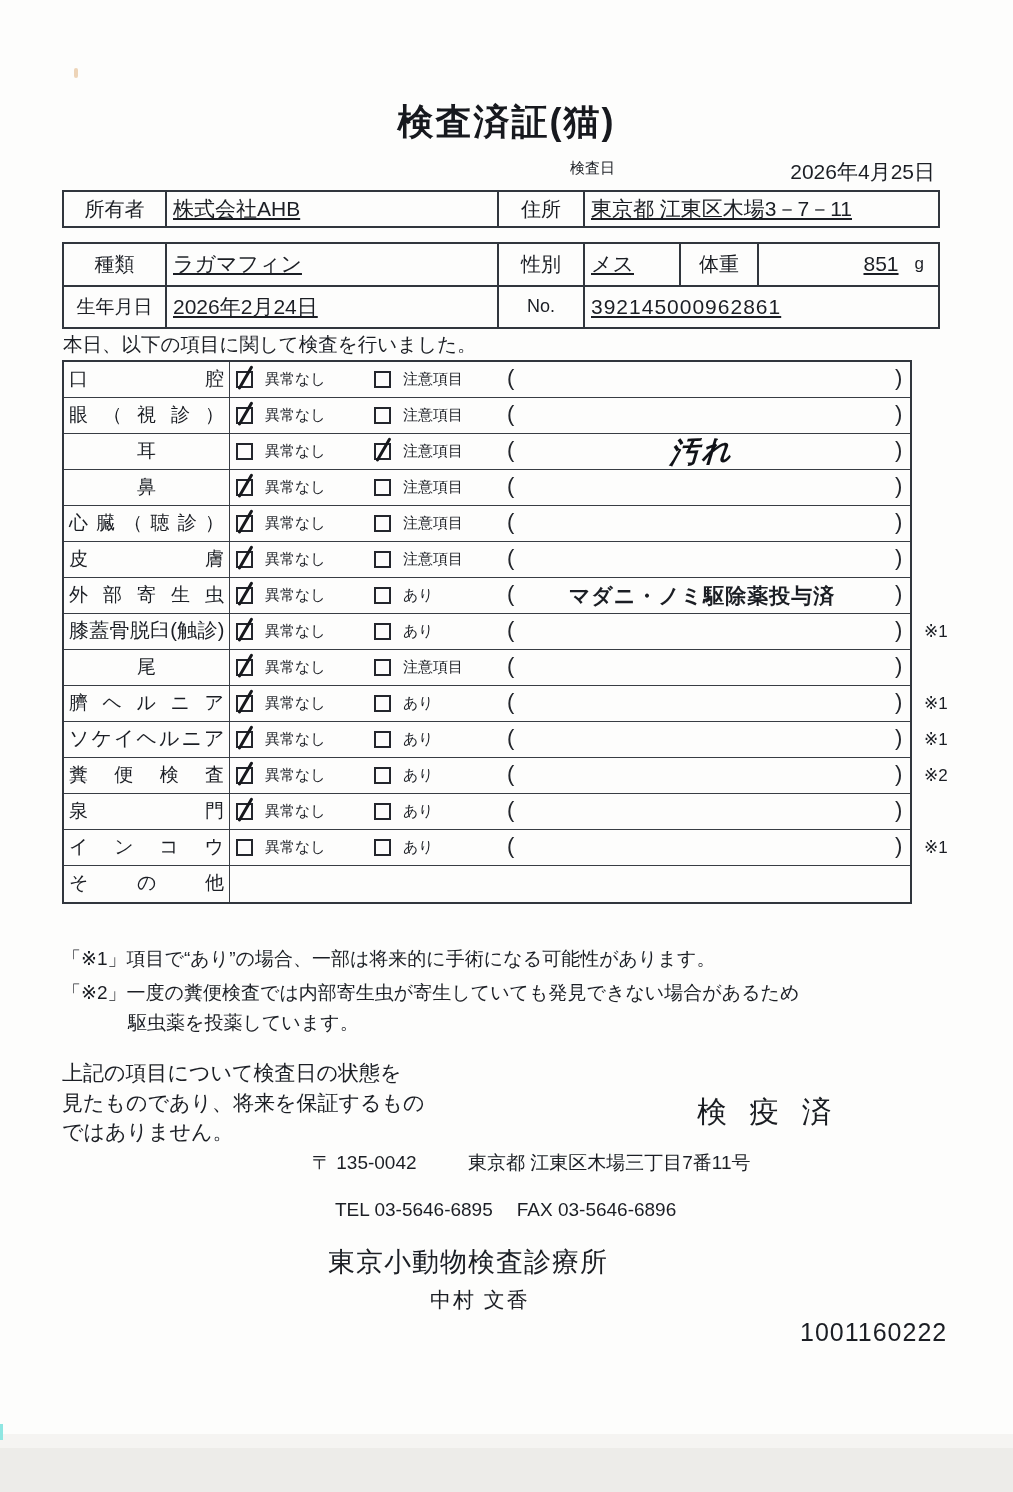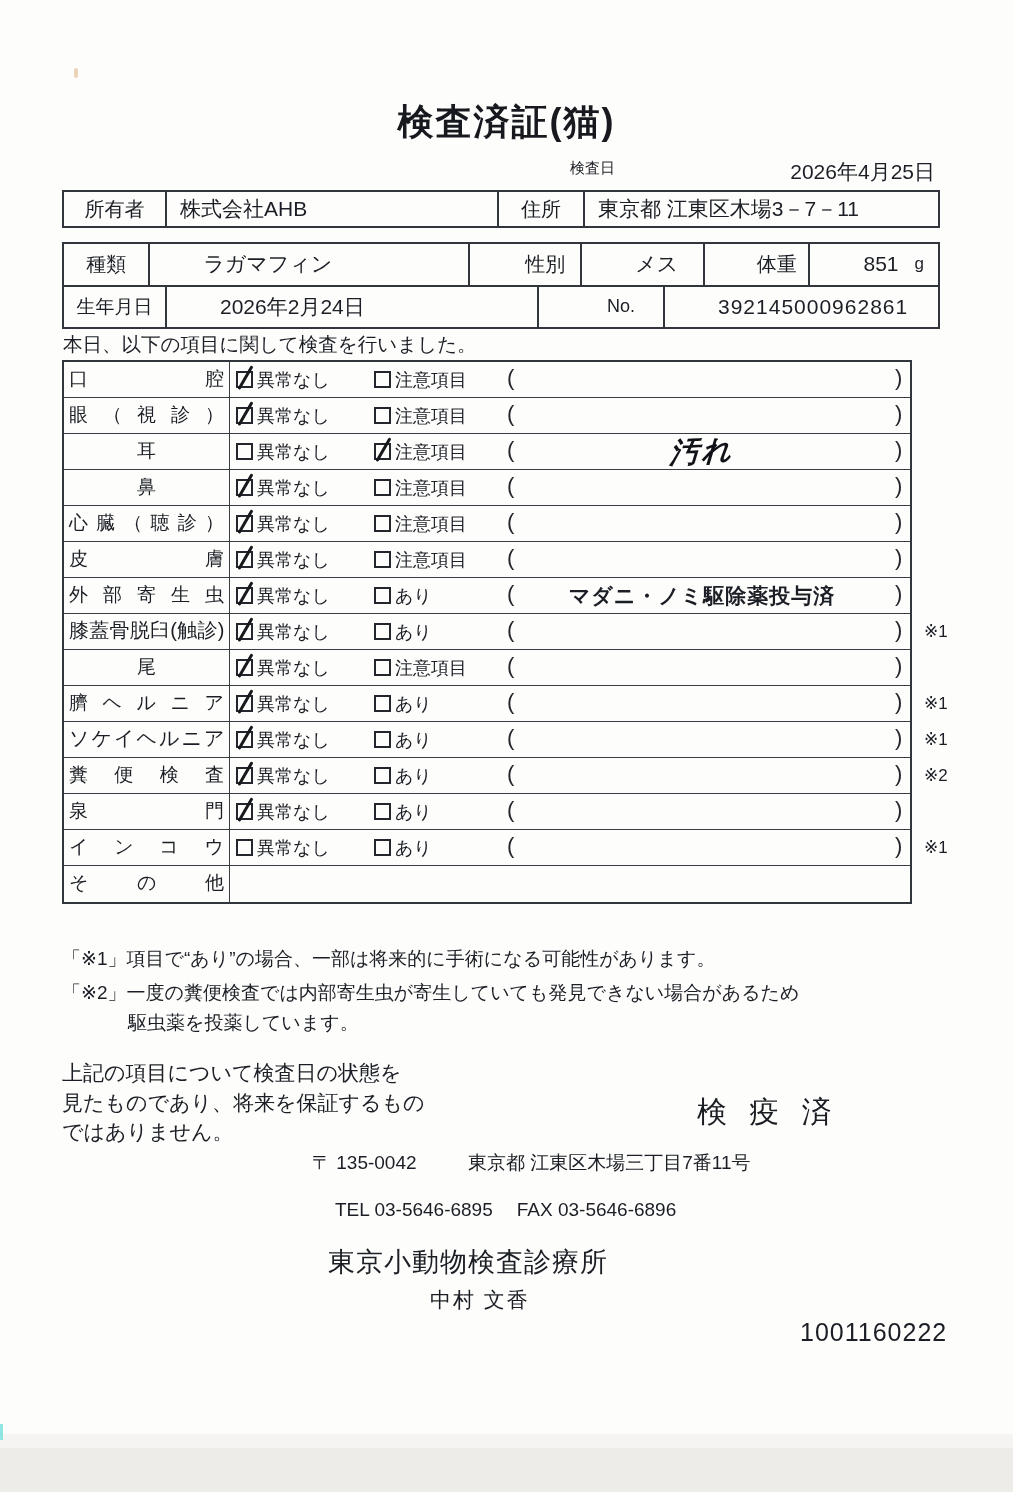--- a/index.html
+++ b/index.html
@@ -18,25 +18,25 @@
   .scan-speck{position:absolute;left:74px;top:68px;width:4px;height:10px;background:#e8c9a6;border-radius:2px;opacity:.8;}
   .scan-tick{position:absolute;left:0;top:1424px;width:3px;height:16px;background:#8fe6e2;}
 
   .abs{position:absolute;}
   #title{top:98px;left:0;width:100%;text-align:center;font-size:36px;font-weight:600;letter-spacing:2px;color:#17191e;}
   #insp-date-label{top:159px;left:570px;font-size:15px;font-weight:500;}
   #insp-date-value{top:158px;right:78px;font-size:21px;}
 
   .frame{border:2px solid #31363d;box-sizing:border-box;background:transparent;}
   .cellL{border-right:2px solid #31363d;box-sizing:border-box;display:flex;align-items:center;justify-content:center;font-size:20px;}
-  .cellV{box-sizing:border-box;display:flex;align-items:center;padding-left:13px;font-size:21px;}
+  .cellV{box-sizing:border-box;display:flex;align-items:center;padding-left:6px;font-size:21px;text-decoration:underline;}
 
   #owner-table{top:190px;left:62px;width:878px;height:38px;display:flex;}
   #info-table{top:242px;left:62px;width:878px;height:87px;display:flex;flex-direction:column;}
-  #info-table .trow{display:flex;flex:1;box-sizing:border-box;gap:40px;}
+  #info-table .trow{display:flex;flex:1;box-sizing:border-box;}
   #info-table .trow.first{border-bottom:2px solid #31363d;}
   .w103{width:103px;} .w332{width:332px;} .w86{width:86px;} .w96{width:96px;} .w78{width:78px;}
   .grow{flex:1;}
   #weight-cell{justify-content:flex-end;padding-right:14px;gap:16px;}
   #weight-cell .unit{font-size:17px;}
   #no-value{letter-spacing:1px;}
 
   #intro{top:331px;left:63px;font-size:19.5px;font-weight:500;}
 
   
@@ -44,21 +44,21 @@
   .row{position:relative;display:flex;height:36px;box-sizing:border-box;border-bottom:1.8px solid #383d44;}
   .row:last-child{border-bottom:none;}
   .cell-label{
     width:166px;box-sizing:border-box;border-right:1.8px solid #383d44;
     font-size:19px;line-height:33px;padding:0 5px;
     text-align:justify;text-align-last:justify;overflow:hidden;white-space:nowrap;
   }
   .cell-label.single{text-align:center;text-align-last:center;}
   .cell-label.long{font-size:20px;letter-spacing:-.5px;}
   .cell-content{position:relative;flex:1;}
-  .opt{position:absolute;top:0;height:100%;display:flex;align-items:center;gap:4px;font-size:18px;}
+  .opt{position:absolute;top:0;height:100%;display:flex;align-items:center;gap:12px;font-size:15px;}
   .opt1{left:6px;} .opt2{left:144px;}
   .cb{position:relative;display:inline-block;width:13px;height:13px;border:2px solid #23262c;box-sizing:content-box;}
   .cb.checked::after{
     content:"";position:absolute;width:2.6px;height:27px;background:#16181c;
     left:6px;top:-9px;transform:rotate(30deg);border-radius:2px;
   }
   .paren{position:absolute;top:3px;font-size:22px;color:#23262c;}
   .paren.open{left:277px;} .paren.close{left:665px;}
   .note{position:absolute;left:287px;width:370px;top:0;height:100%;display:flex;align-items:center;justify-content:center;}
   .note.printed{font-size:21px;font-weight:700;letter-spacing:1px;}

